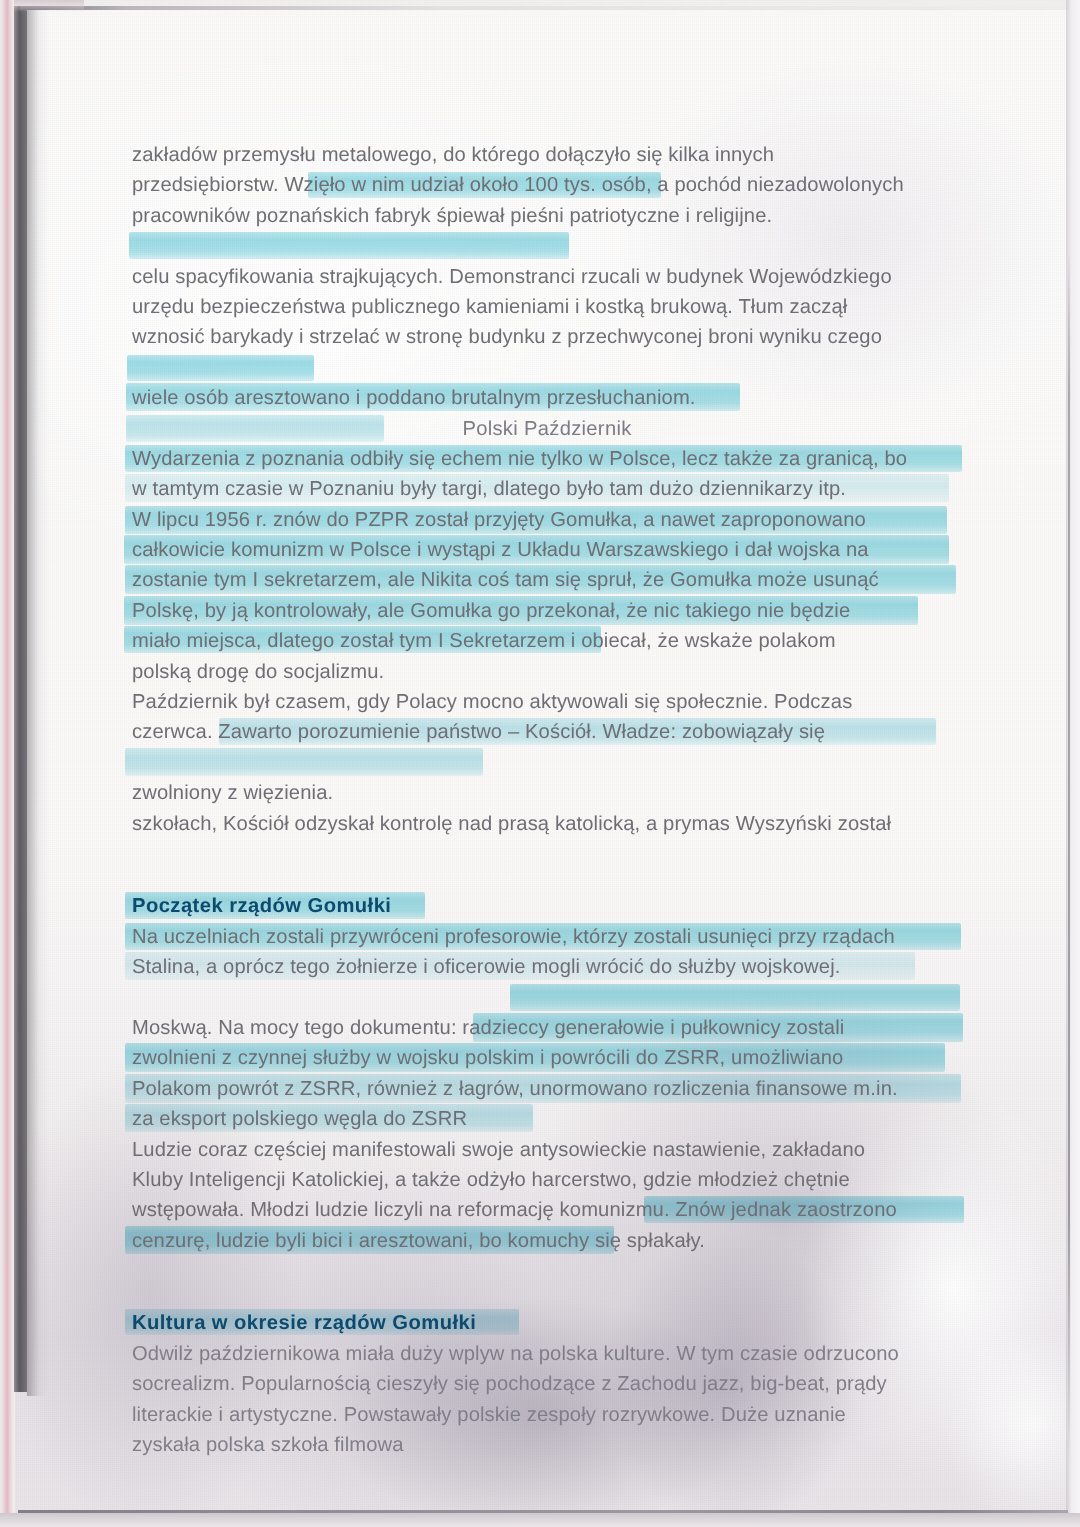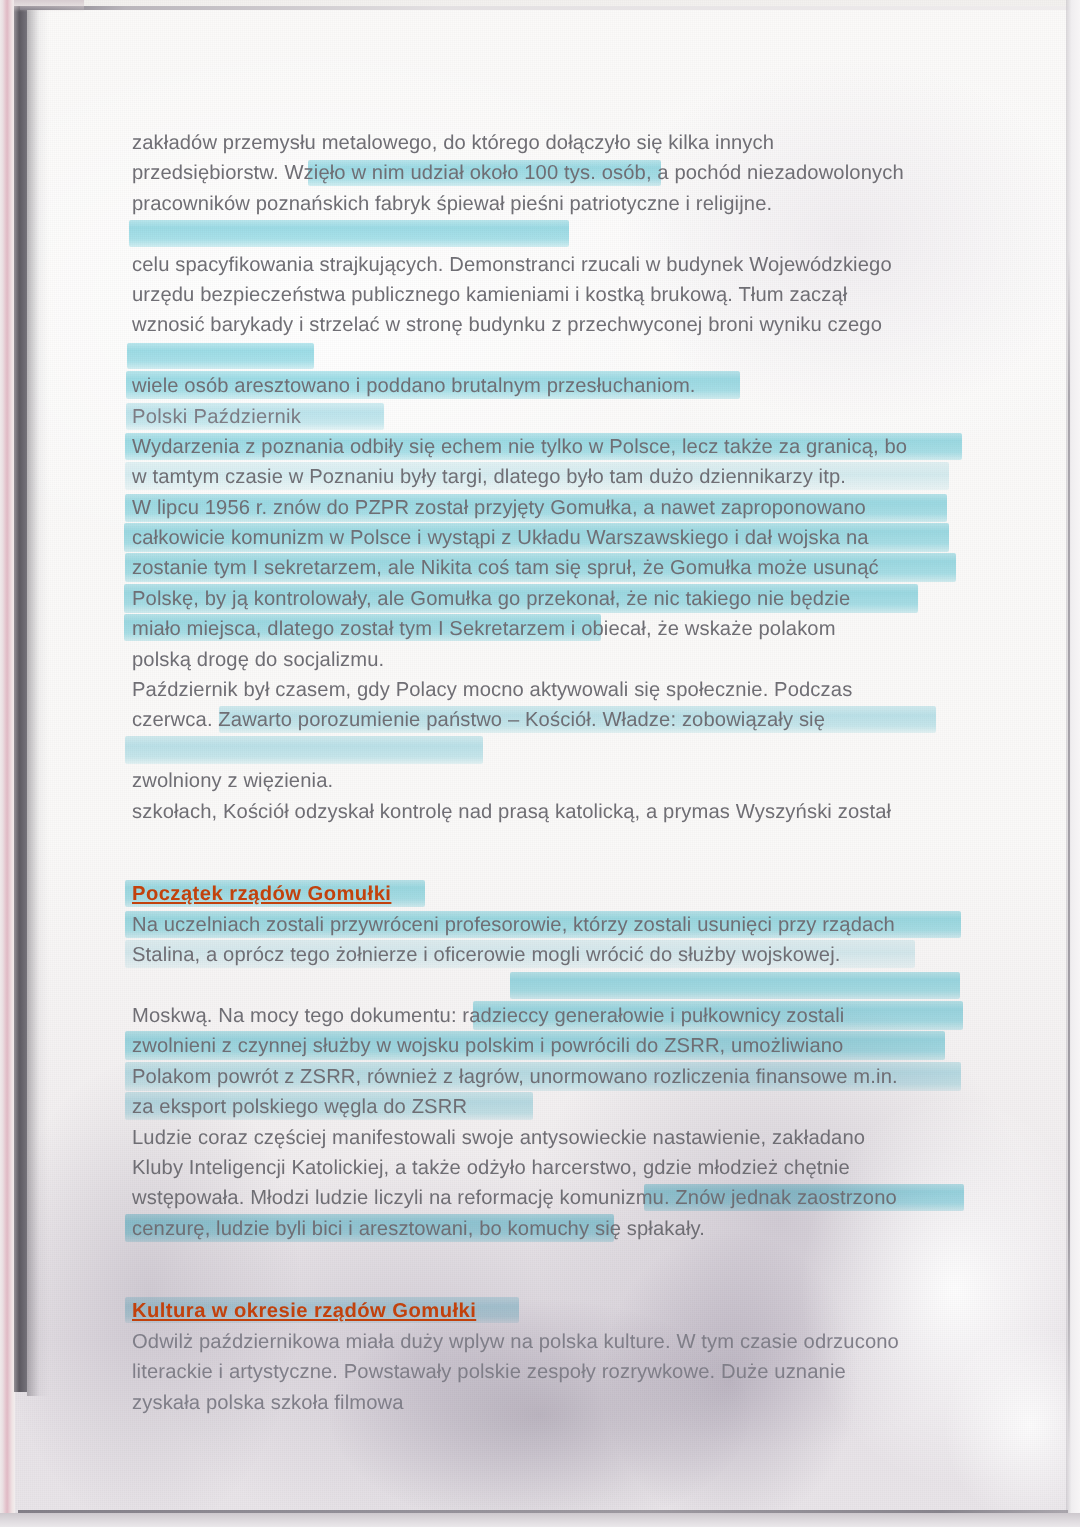--- a/index.html
+++ b/index.html
@@ -104,44 +104,44 @@
   }
   .corner-tl {
     position: absolute; left: 14px; top: 0; width: 70px; height: 12px;
     background: linear-gradient(180deg, #d7ccd0 0%, rgba(240,236,238,0) 100%);
   }
 
   
   .content {
     position: absolute;
     left: 132px;
-    top: 128px;
+    top: 140px;
     width: 830px;
   }
   .line {
     position: relative;
     font-size: 20.2px;
     line-height: 30.4px;
     height: 30.4px;
     white-space: nowrap;
     color: #6f6e74;
     letter-spacing: .12px;
     font-weight: 400;
     text-rendering: geometricPrecision;
   }
   .line.head {
-    color: #c2410c;
+    color: #0c4a6e;
     font-weight: 700;
     letter-spacing: .45px;
-    text-decoration: underline;
   }
   .line.head-plain {
     color: #7d7c84;
     font-weight: 400;
     letter-spacing: .3px;
+    text-align: center;
   }
   .gap { height: 30.4px; }
   .gap-sm { height: 22px; }
 
   
   .faded .line { color: #7f7e88; }
 
   
   .hl {
     position: absolute;
@@ -333,20 +333,21 @@
     <div class="gap"></div>
     <div class="gap-sm"></div>
 
     <div class="line head">
       <span class="hl soft" style="left:-7px;top:1px;width:394px;height:26px;"></span>
       <span class="t">Kultura w okresie rządów Gomułki</span>
     </div>
 
     <div class="faded">
       <div class="line"><span class="t">Odwilż październikowa miała duży wplyw na polska kulture. W tym czasie odrzucono</span></div>
+      <div class="line"><span class="t">socrealizm. Popularnością cieszyły się pochodzące z Zachodu jazz, big-beat, prądy</span></div>
       <div class="line"><span class="t">literackie i artystyczne. Powstawały polskie zespoły rozrywkowe. Duże uznanie</span></div>
       <div class="line"><span class="t">zyskała polska szkoła filmowa</span></div>
     </div>
 
   </div>
 
   <div class="grain"></div>
 
   <div class="edge-left-pink"></div>
   <div class="edge-left-dark"></div>

